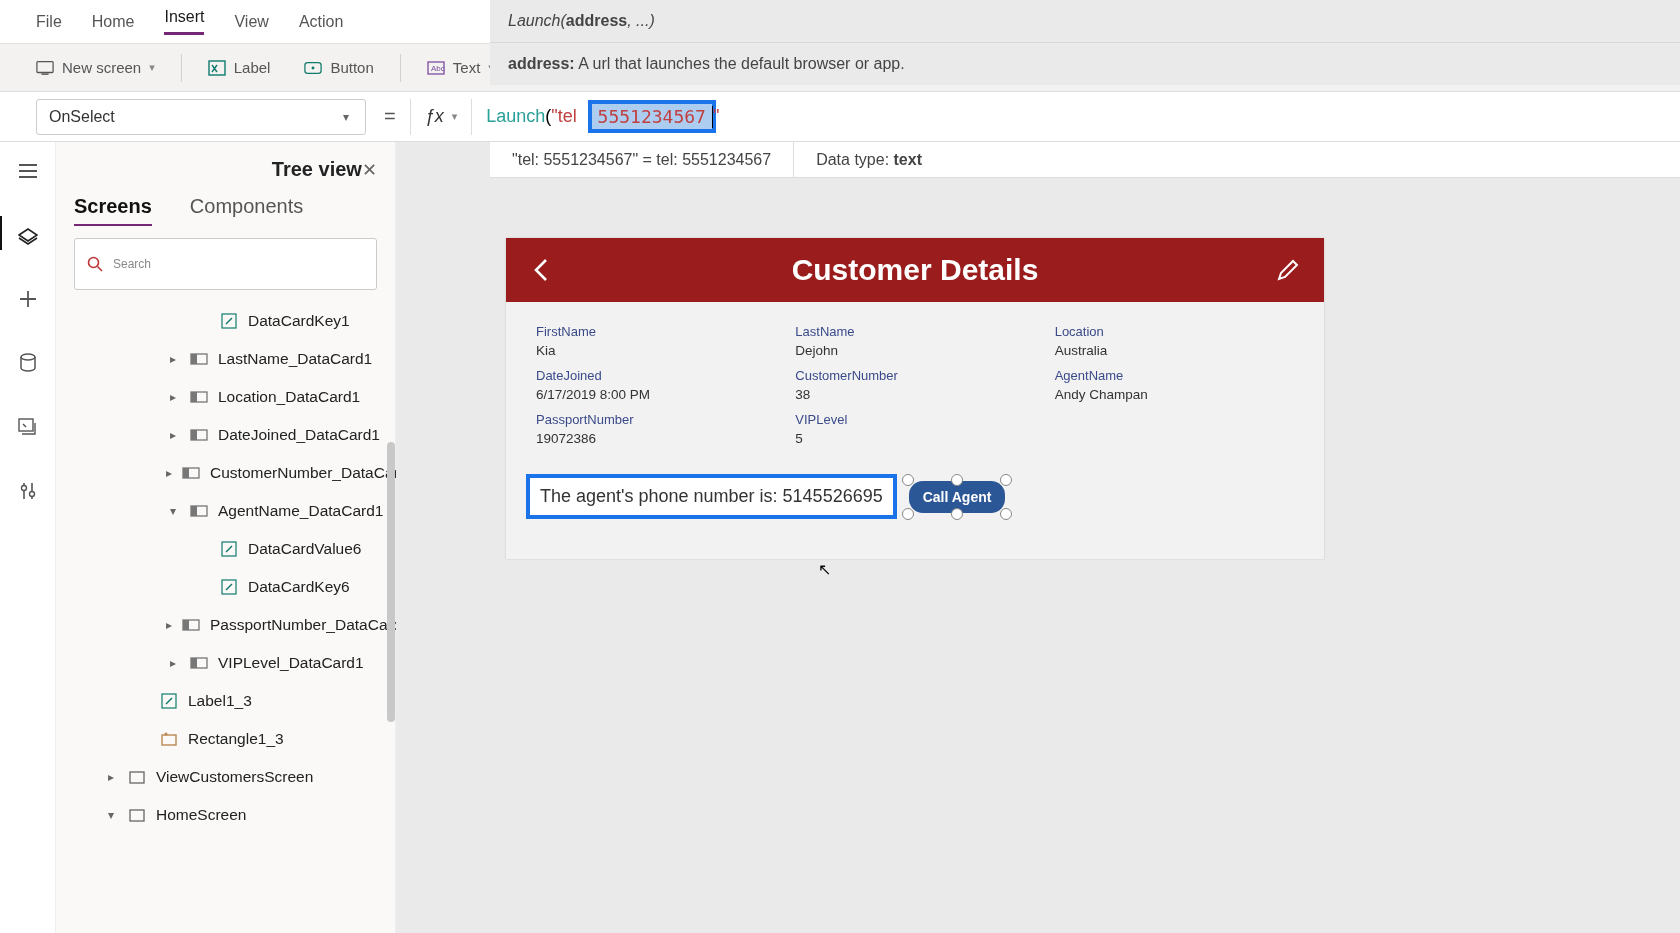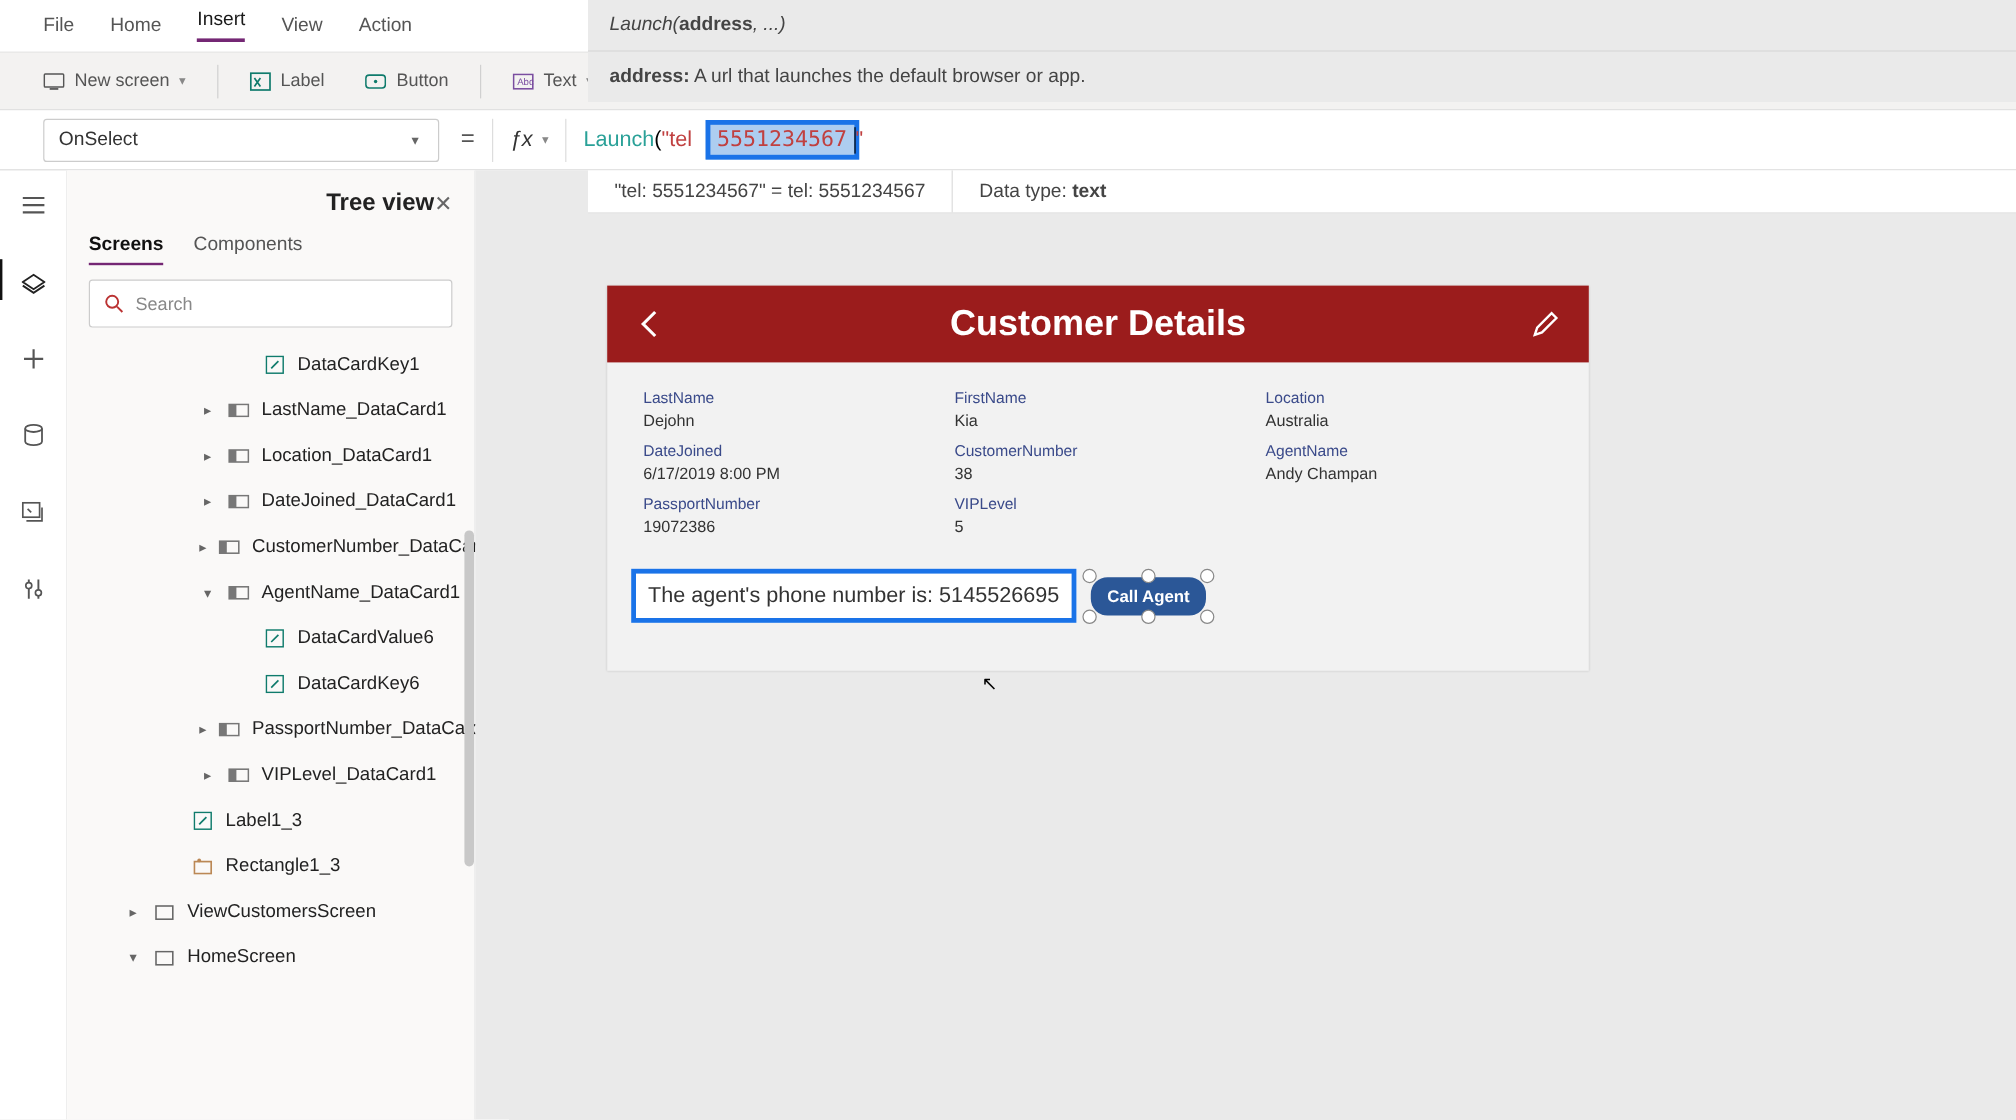--- a/index.html
+++ b/index.html
@@ -46,24 +46,24 @@
 
   
   .main { display: flex; height: calc(933px - 44px - 48px - 50px); }
   .left-iconbar { width: 56px; display: flex; flex-direction: column; align-items: center; padding-top: 18px; gap: 42px; border-right: 1px solid #eee; }
   .left-iconbar .li { width: 22px; height: 22px; color: #555; cursor: pointer; display:flex; align-items:center; justify-content:center; }
 
   .treepane { width: 340px; background: #faf9f8; border-right: 1px solid #eee; padding-top: 16px; position: relative; }
   .tp-header { display: flex; align-items: center; justify-content: flex-end; padding: 0 18px 10px 18px; }
   .tp-title { font-size: 20px; font-weight: 600; color: #222; }
   .tp-close { font-size: 18px; color: #666; cursor: pointer; }
-  .tp-tabs { display: flex; gap: 25px; padding: 4px 18px 8px 18px; font-size: 16px; }
+  .tp-tabs { display: flex; gap: 38px; padding: 4px 18px 8px 18px; font-size: 20px; }
   .tp-tab { color: #555; cursor: pointer; padding-bottom: 6px; }
   .tp-tab.active { font-weight: 600; color: #111; border-bottom: 2px solid #742774; }
-  .tp-search { margin: 4px 18px 12px 18px; height: 40px; border: 1px solid #ccc; border-radius: 3px; background: #fff; display: flex; align-items: center; padding: 0 12px; gap: 10px; color: #888; font-size: 15px; }
+  .tp-search { margin: 4px 18px 12px 18px; height: 52px; border: 1px solid #ccc; border-radius: 3px; background: #fff; display: flex; align-items: center; padding: 0 12px; gap: 10px; color: #888; font-size: 12px; }
   .tree { font-size: 15.5px; color: #222; }
   .tree-row { display: flex; align-items: center; height: 38px; padding-left: 0; gap: 10px; cursor: pointer; }
   .chev { width: 14px; display:inline-flex; justify-content:center; color:#666; font-size:12px; }
   .ticon { width: 18px; height: 14px; display: inline-flex; align-items: center; justify-content: center; }
   .indent-1 { padding-left: 80px; }
   .indent-2 { padding-left: 110px; }
   .indent-3 { padding-left: 140px; }
   .indent-c { padding-left: 48px; }
 
   .tree-scrollbar { position:absolute; right:0; top:300px; width:8px; height:280px; background:#c8c8c8; border-radius:4px; }
@@ -389,26 +389,26 @@
           </span>
         <span class="app-title">Customer Details</span>
         <span class="hdr-icon">
             <svg width="26" height="26" viewBox="0 0 26 26">
               <path d="M4 22 L6 16 L18 4 L22 8 L10 20 Z" fill="none" stroke="#fff" stroke-width="2"></path>
             </svg>
           </span>
       </div>
       <div class="cards" id="cards-container">
           <div>
+            <div class="card-label">FirstName</div>
+            <div class="card-val">Kia</div>
+          </div>
+          <div>
             <div class="card-label">LastName</div>
             <div class="card-val">Dejohn</div>
-          </div>
-          <div>
-            <div class="card-label">FirstName</div>
-            <div class="card-val">Kia</div>
           </div>
           <div>
             <div class="card-label">Location</div>
             <div class="card-val">Australia</div>
           </div>
           <div>
             <div class="card-label">DateJoined</div>
             <div class="card-val">6/17/2019 8:00 PM</div>
           </div>
           <div>

